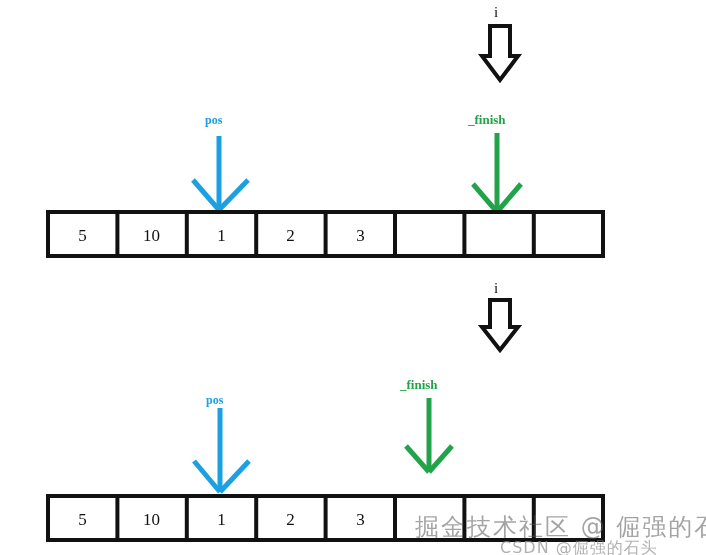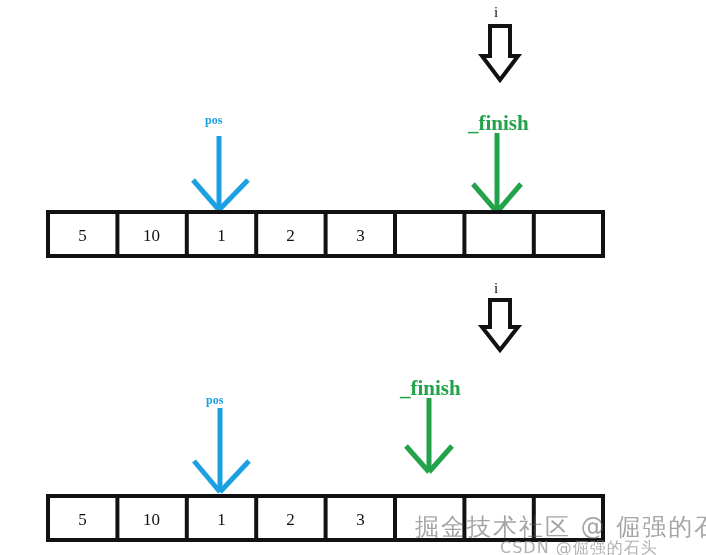--- a/index.html
+++ b/index.html
@@ -27,21 +27,21 @@
     white-space: nowrap;
     line-height: 1;
     user-select: none;
   }
   .lbl-pos {
     color: #1ba1e2;
     font-size: 12px;
   }
   .lbl-finish {
     color: #22a34a;
-    font-size: 21px;
+    font-size: 13px;
   }
   .lbl-i {
     color: #111111;
     font-size: 15px;
     font-weight: normal;
   }
   .cell-text {
     position: absolute;
     font-family: "Liberation Serif", serif;
     font-size: 17px;

